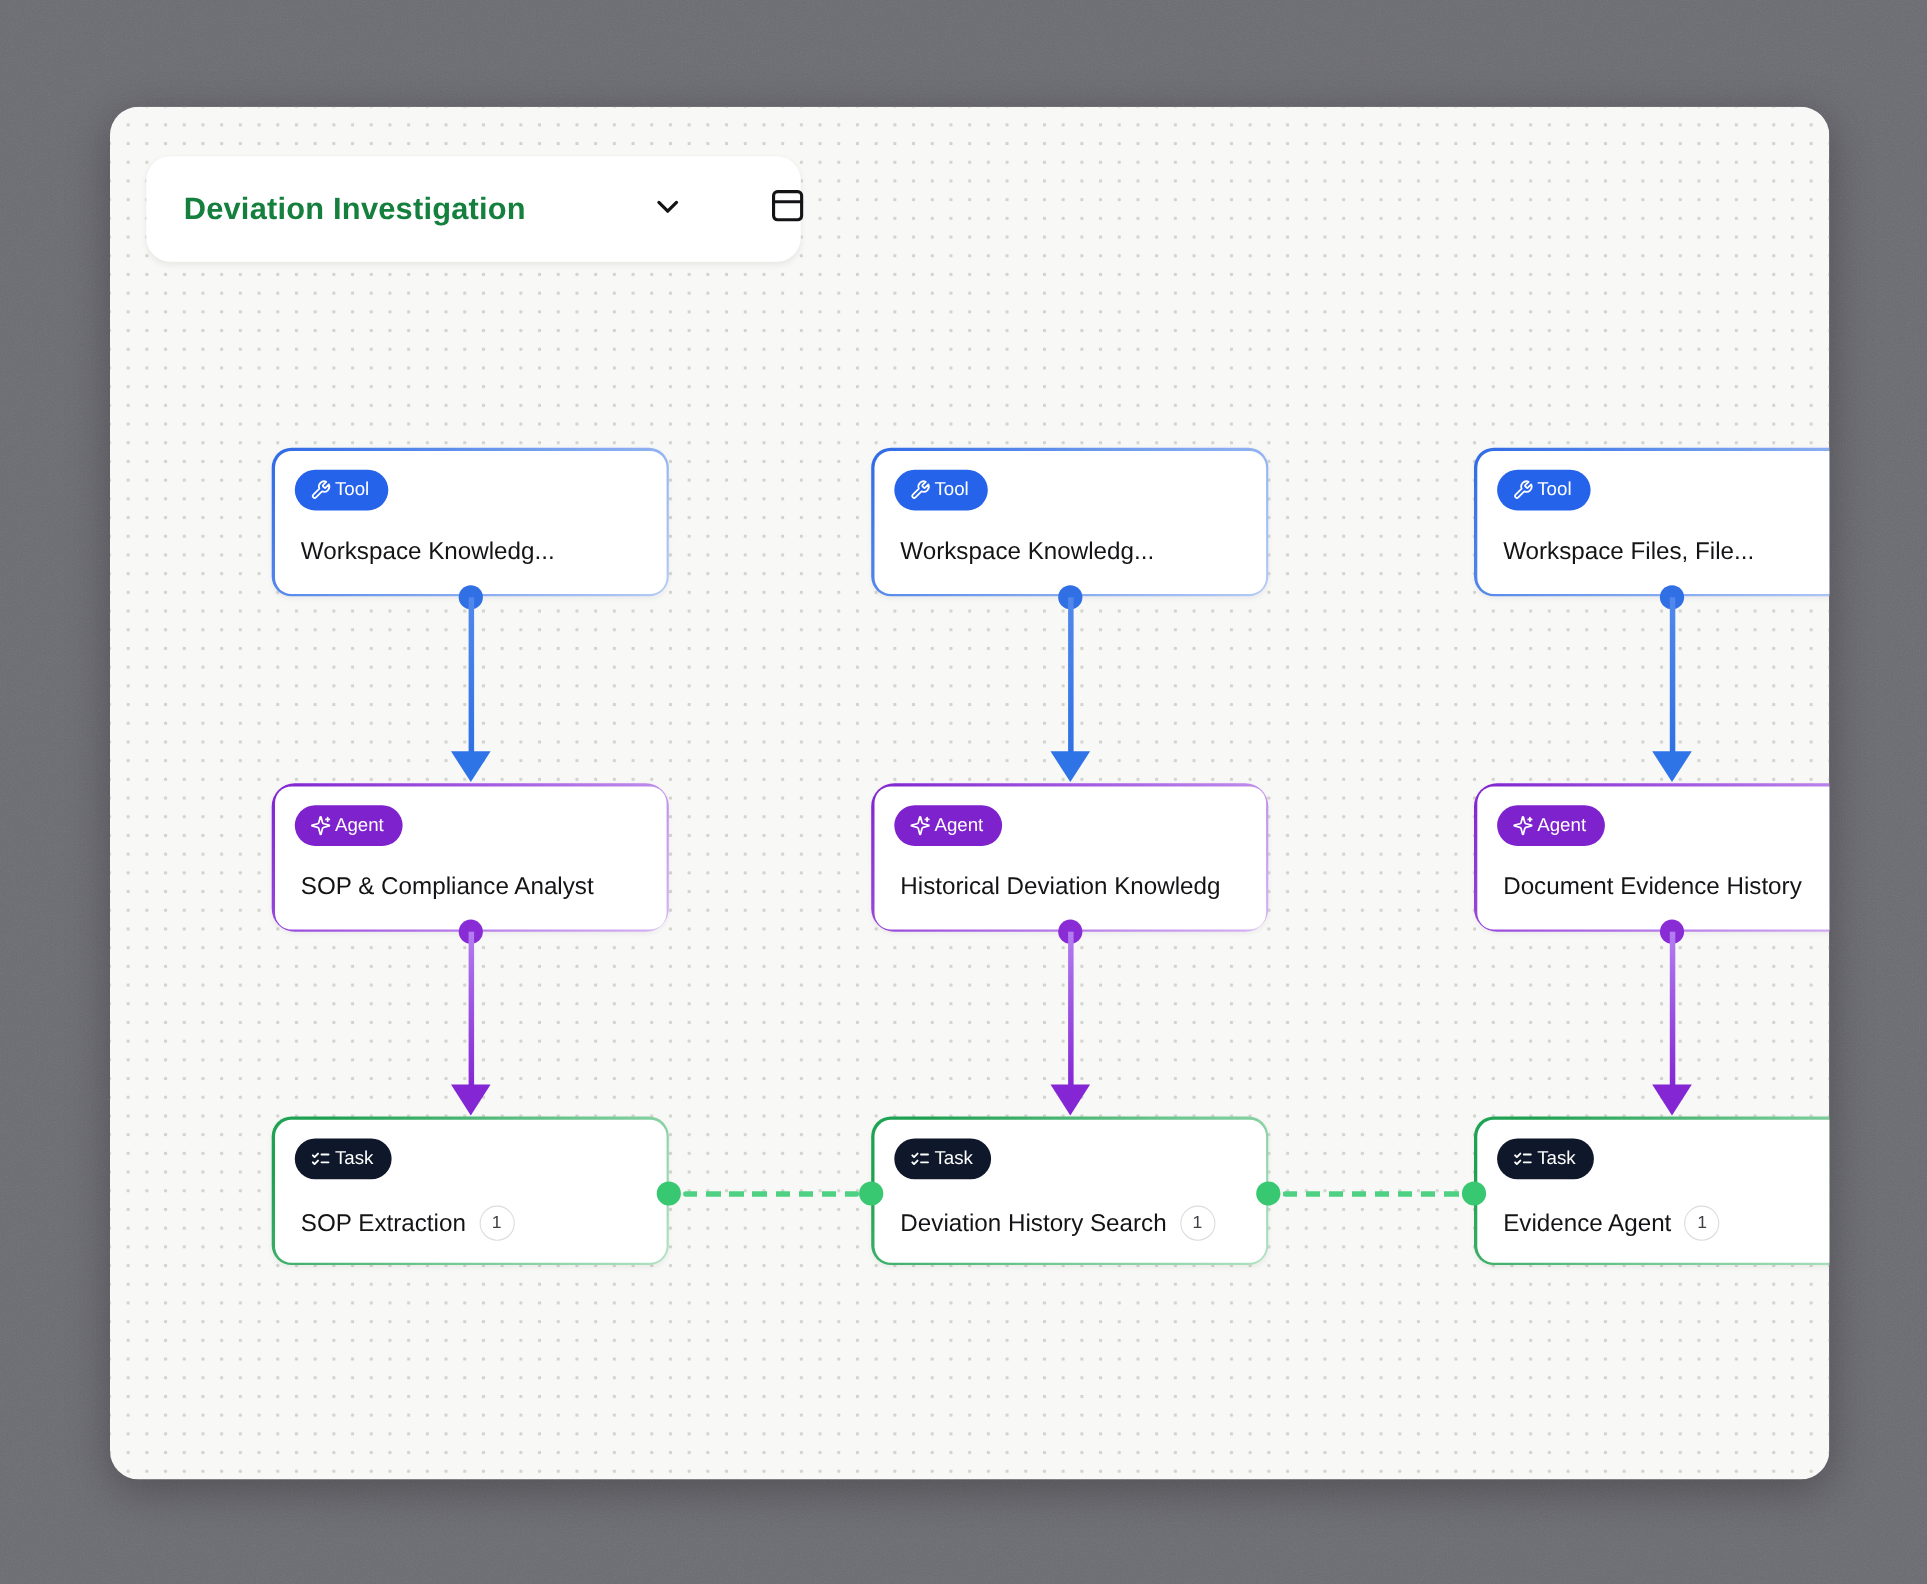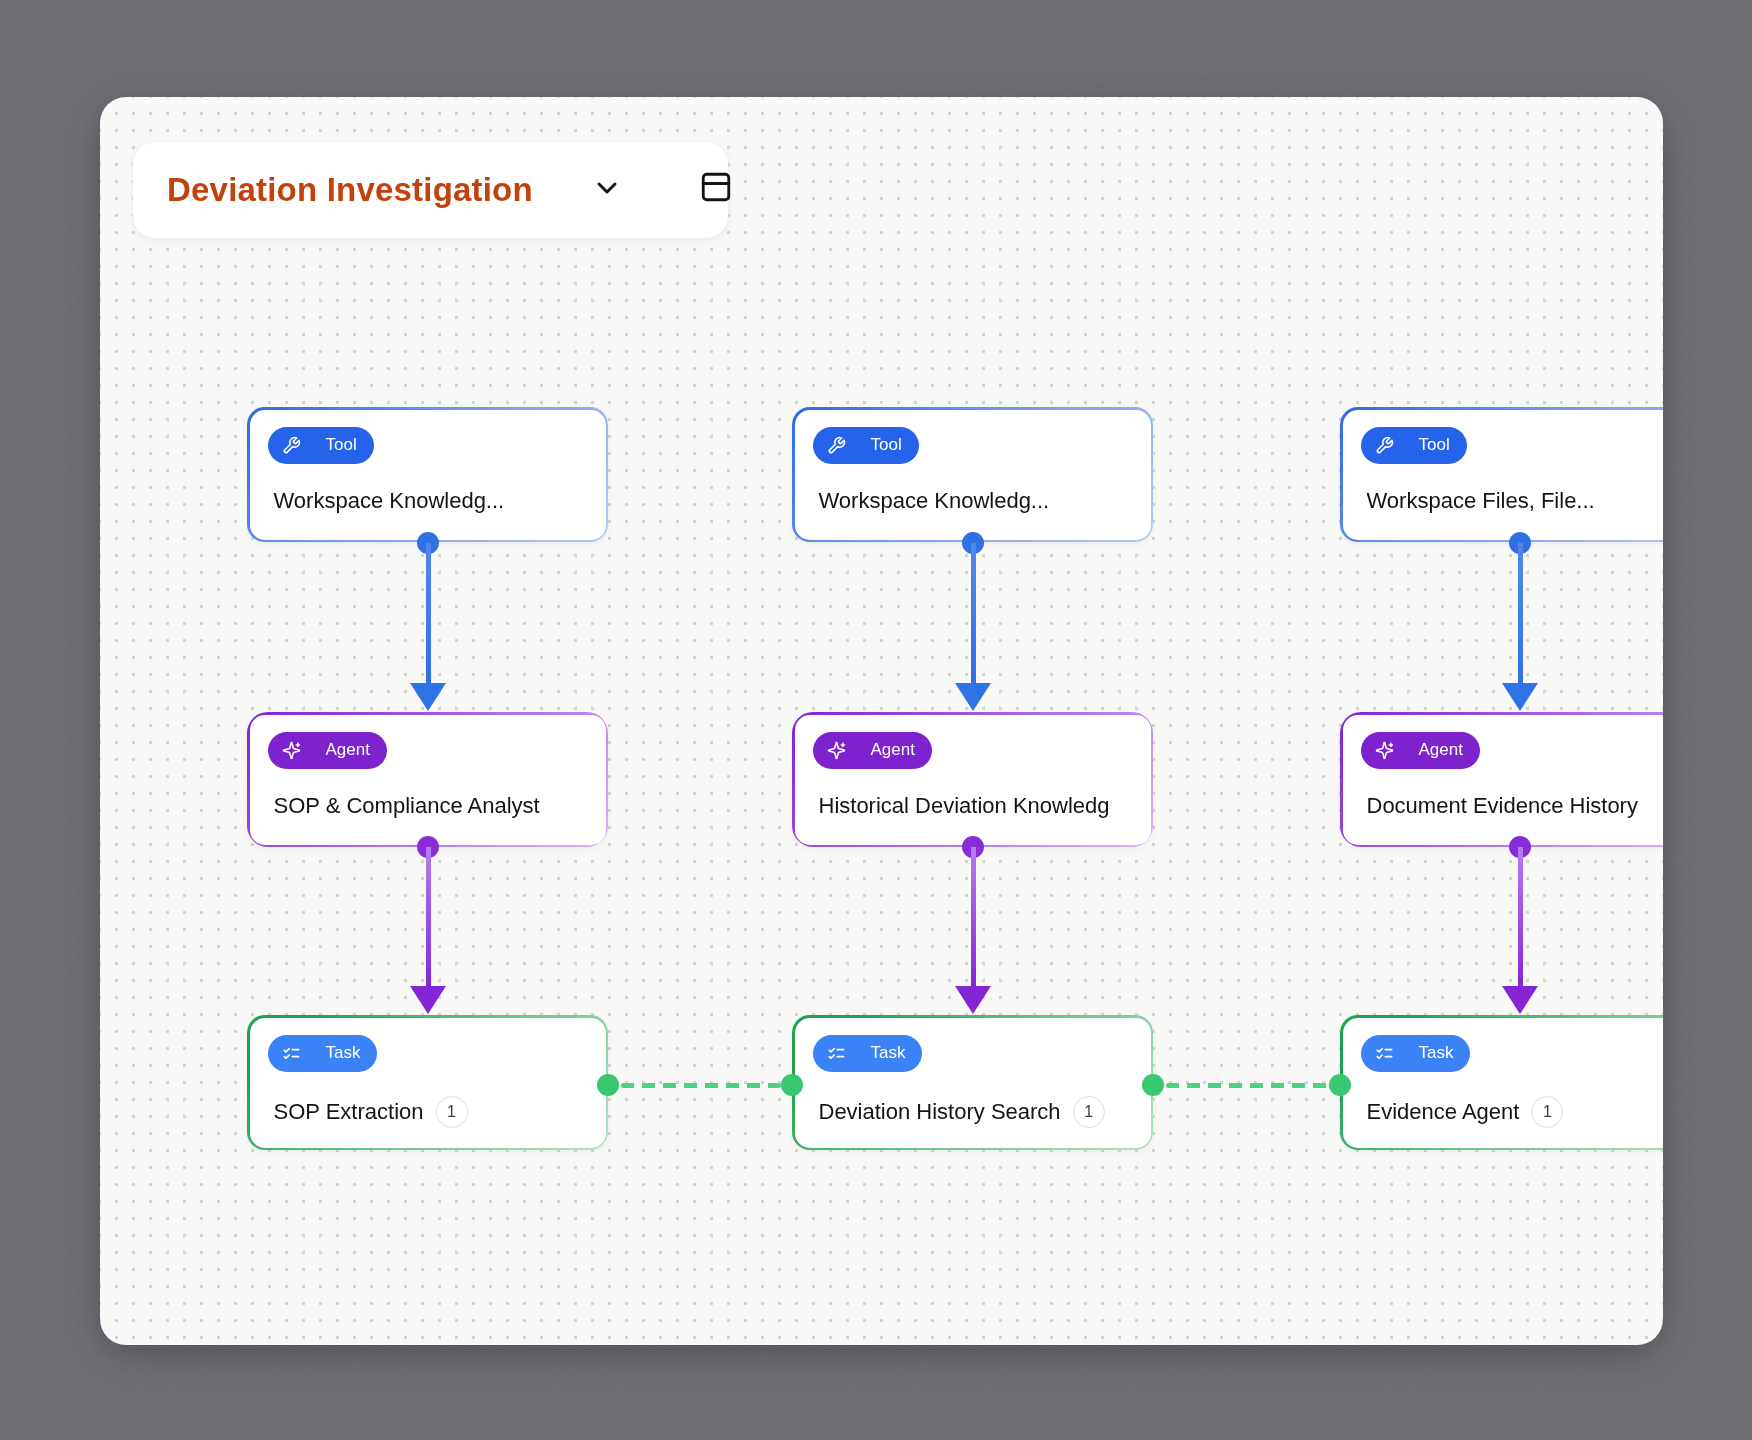--- a/index.html
+++ b/index.html
@@ -14,43 +14,43 @@
     background-image:radial-gradient(circle, #d4d4cf 1.7px, transparent 1.8px);
     background-size:17px 17px; background-position:8px 8px;
   }
 
   
   .header-pill {
     position:absolute; left:33px; top:45px; width:595px; height:96px;
     background:#ffffff; border-radius:22px; box-shadow:0 2px 6px rgba(0,0,0,.07);
     display:flex; align-items:center;
   }
-  .header-title { font-size:33px; font-weight:700; color:#c2410c; margin-left:34px; letter-spacing:.2px; }
+  .header-title { font-size:28px; font-weight:700; color:#15803d; margin-left:34px; letter-spacing:.2px; }
   .header-chevron { position:absolute; left:458px; top:30px; width:32px; height:32px; cursor:pointer; }
   .header-panel-icon { position:absolute; left:566px; top:28px; width:34px; height:34px; cursor:pointer; }
 
   
   .node {
     position:absolute; width:361px; height:135px; border-radius:18px; padding:2.5px;
     box-shadow:0 2px 5px rgba(0,0,0,.05);
   }
   .node.tool  { background:linear-gradient(135deg,#2e69e6 0%,#6f9bee 45%,#b5cbf6 100%); }
   .node.agent { background:linear-gradient(135deg,#8023d0 0%,#a862e3 45%,#d6b6f4 100%);border-radius:21px; }
   .node.task  { background:linear-gradient(135deg,#1fa355 0%,#1da04f 10%,#6cc68f 55%,#b2e2c3 100%); }
   .node-inner {
     width:100%; height:100%; border-radius:15px; background:#ffffff; position:relative;
   }
   .badge {
     position:absolute; left:18px; top:17px; height:37px; border-radius:19px;
-    display:inline-flex; align-items:center; gap:25px; padding:0 17px 0 14px;
+    display:inline-flex; align-items:center; gap:4px; padding:0 17px 0 14px;
     color:#ffffff; font-size:17px; font-weight:500;text-align:center;
   }
   .badge.tool  { background:#2563eb; }
   .badge.agent { background:#7e22ce; }
-  .badge.task  { background:#3b82f6; }
+  .badge.task  { background:#0f172a; }
   .badge svg { width:19px; height:19px; }
   .node-title {
     position:absolute; left:24px; top:78px; width:330px;
     font-size:22px; color:#141417; white-space:nowrap;
     display:flex; align-items:center; gap:12px;
   }
   .count-badge {
     width:32px; height:32px; border-radius:50%; background:#ffffff;
     border:1.5px solid #dcdcdf; color:#3f3f46; font-size:16px;
     display:inline-flex; align-items:center; justify-content:center; flex:0 0 auto;

